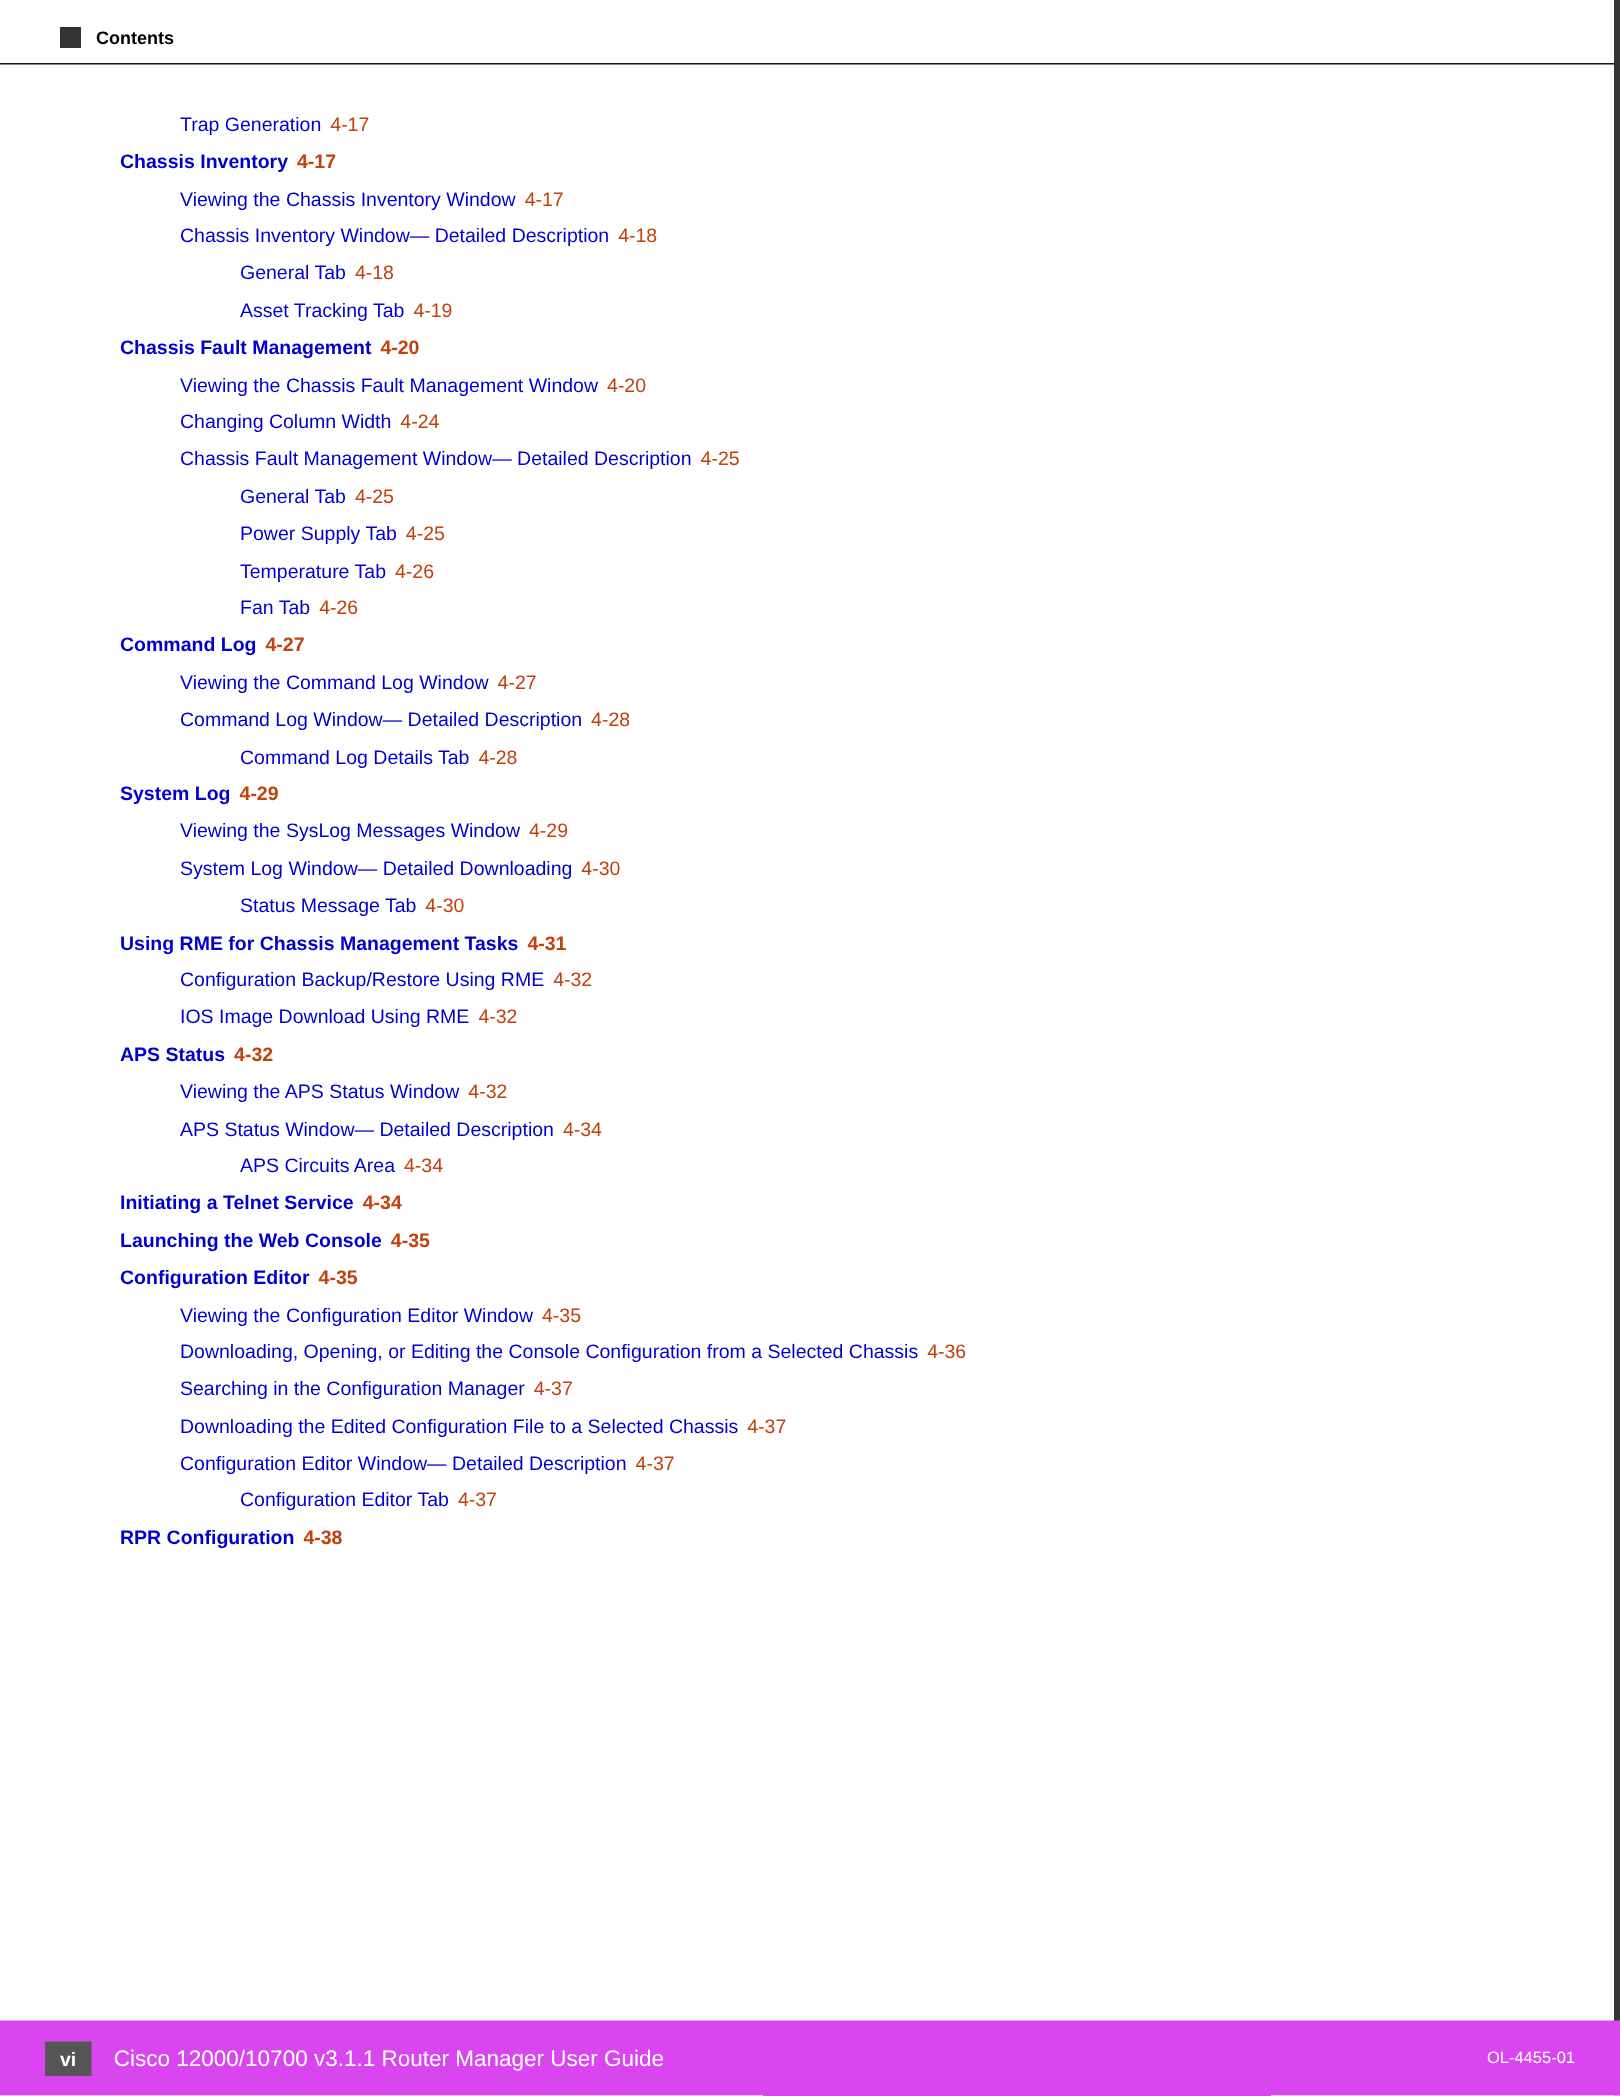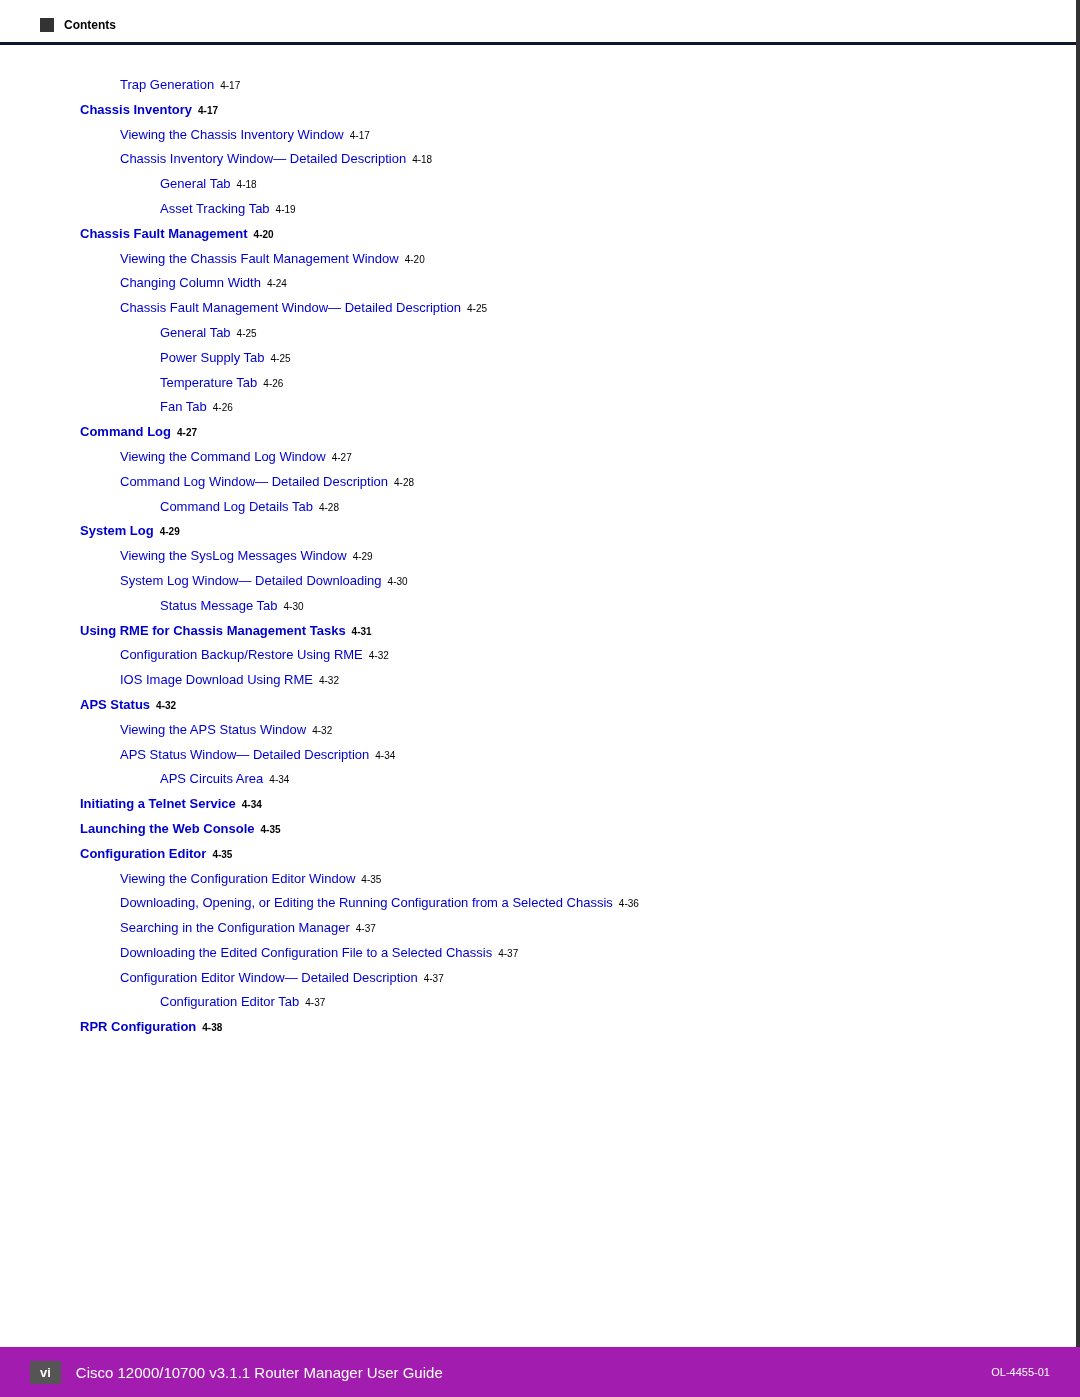--- a/index.html
+++ b/index.html
@@ -19,21 +19,21 @@
     .page-border {
       position: absolute;
       top: 0;
       right: 0;
       width: 4px;
       height: 100%;
       background: #333;
     }
     .header {
       padding: 18px 40px 10px 40px;
-      border-bottom: 3px solid #0f172a;
+      border-bottom: 1px solid #0f172a;
       display: flex;
       align-items: center;
     }
     .header-square {
       width: 14px;
       height: 14px;
       background: #333;
       margin-right: 10px;
       flex-shrink: 0;
     }
@@ -53,42 +53,42 @@
     }
     .toc-link {
       color: #0000cc;
       text-decoration: none;
       font-size: 13px;
     }
     .toc-link.bold {
       font-weight: bold;
     }
     .toc-pagenum {
-      color: #000000;
-      font-size: 10px;
+      color: #c2410c;
+      font-size: 13px;
       font-weight: bold;
       margin-left: 6px;
       white-space: nowrap;
       text-align: right;
     }
     .toc-pagenum.normal {
       font-weight: normal;
     }
     
     .indent-0 { margin-left: 0px; }
     .indent-1 { margin-left: 40px; }
     .indent-2 { margin-left: 80px; }
 
     .footer {
       position: absolute;
       bottom: 0;
       left: 0;
       right: 0;
       height: 50px;
-      background: #a21caf;
+      background: #d946ef;
       display: flex;
       align-items: center;
       justify-content: space-between;
       padding: 0 30px;
     }
     .footer-left {
       display: flex;
       align-items: center;
       gap: 15px;
     }
@@ -246,21 +246,21 @@
     </div>
     <div class="toc-entry indent-0">
       <a class="toc-link bold" href="#">Configuration Editor</a>
       <span class="toc-pagenum">4-35</span>
     </div>
     <div class="toc-entry indent-1">
       <a class="toc-link" href="#">Viewing the Configuration Editor Window</a>
       <span class="toc-pagenum normal">4-35</span>
     </div>
     <div class="toc-entry indent-1">
-      <a class="toc-link" href="#">Downloading, Opening, or Editing the Running Configuration from a Selected Chassis</a>
+      <a class="toc-link" href="#">Downloading, Opening, or Editing the Console Configuration from a Selected Chassis</a>
       <span class="toc-pagenum normal">4-36</span>
     </div>
     <div class="toc-entry indent-1">
       <a class="toc-link" href="#">Searching in the Configuration Manager</a>
       <span class="toc-pagenum normal">4-37</span>
     </div>
     <div class="toc-entry indent-1">
       <a class="toc-link" href="#">Downloading the Edited Configuration File to a Selected Chassis</a>
       <span class="toc-pagenum normal">4-37</span>
     </div>

